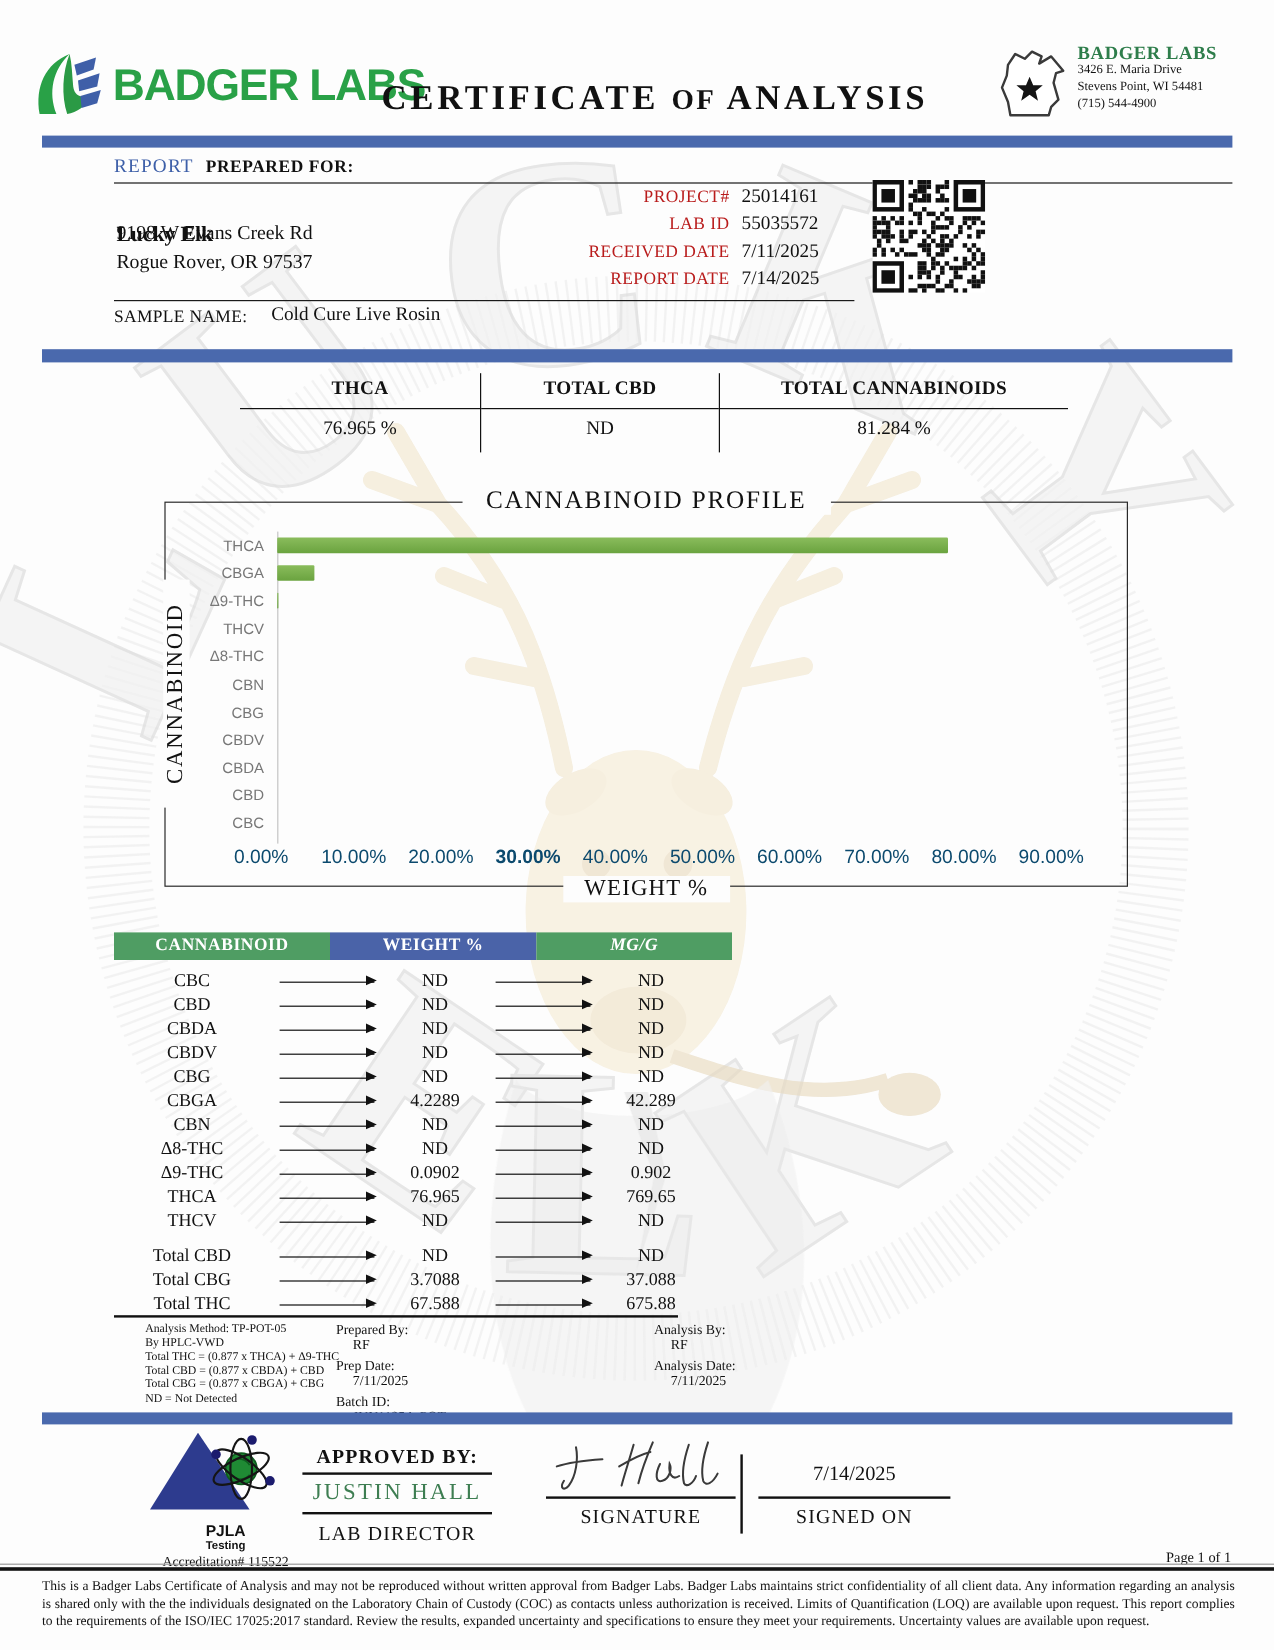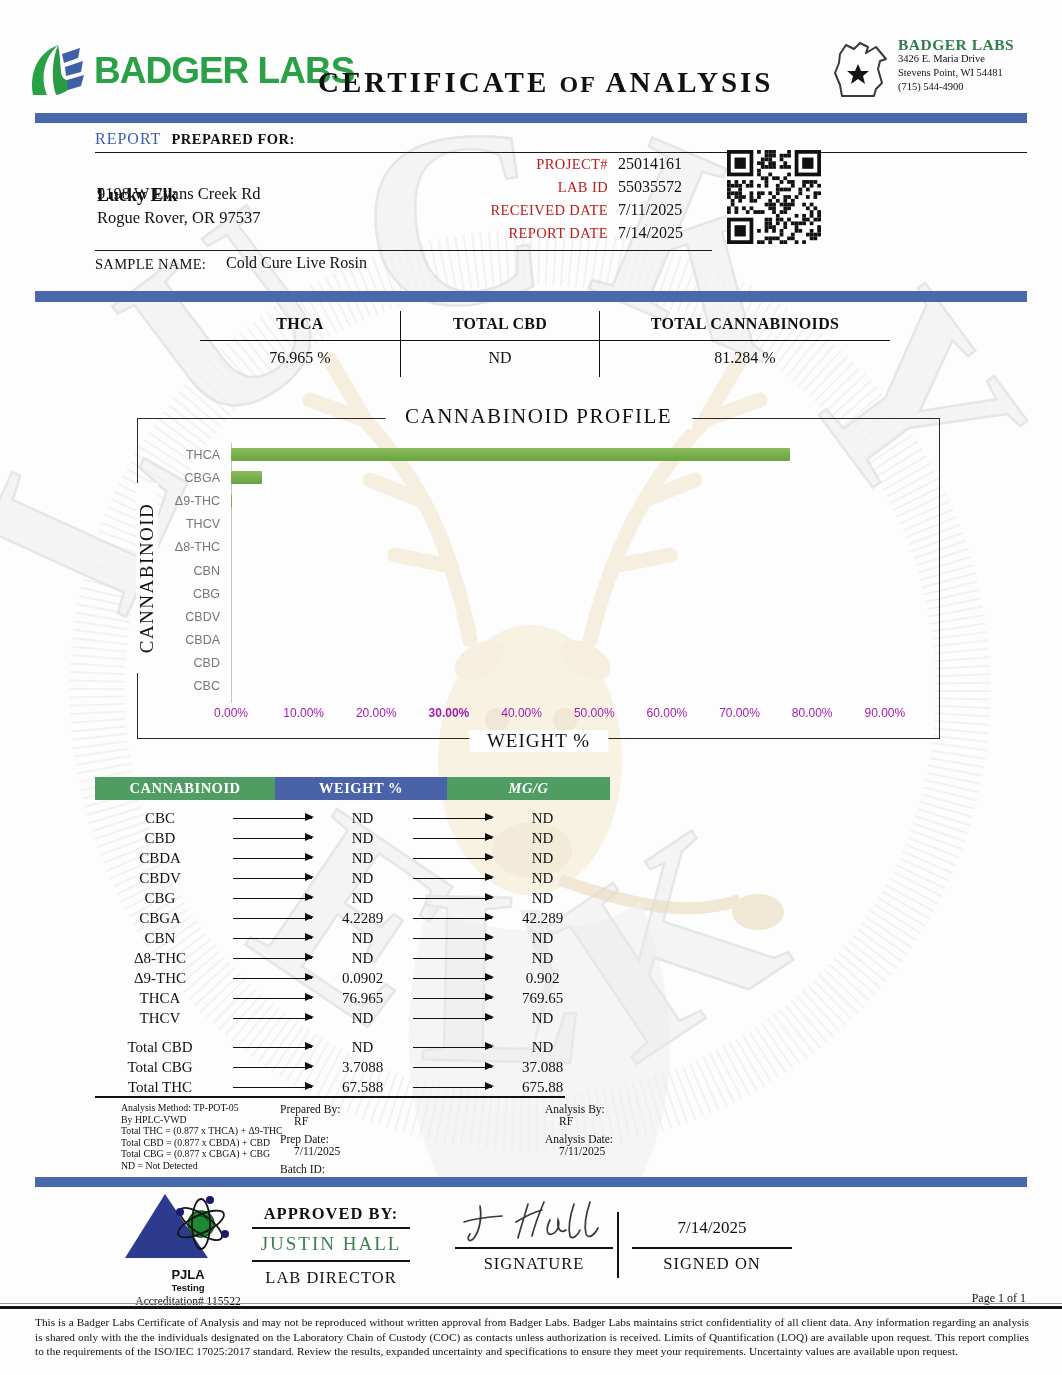--- a/index.html
+++ b/index.html
@@ -55,22 +55,22 @@
   .chart-xlabel{position:absolute;left:50%;transform:translateX(-50%);bottom:-14px;background:#fdfdfd;
                 padding:0 18px;font-size:19px;letter-spacing:1px;white-space:nowrap;}
   .chart-ylabel{position:absolute;left:-86px;top:50%;transform:rotate(-90deg);width:190px;text-align:center;
                 background:#fdfdfd;font-size:19px;letter-spacing:1.5px;margin-top:-12px;}
   #chart-rows{position:absolute;left:0;top:24px;width:100%;}
   .c-row{display:flex;align-items:center;height:23.2px;}
   .c-cat{width:82px;text-align:right;padding-right:11px;font-family:"Liberation Sans",sans-serif;
          font-size:12.5px;color:#777;}
   .c-bar{height:13px;background:linear-gradient(#8abc5c,#6aa33f);border-radius:1px;}
   .c-axis{position:absolute;left:93px;top:24px;height:260px;border-left:1px solid #c4c4c4;}
-  .c-tick{position:absolute;top:287px;width:72px;text-align:center;font-family:"Liberation Sans",sans-serif;
-          font-size:12px;color:#a21caf;}
+  .c-tick{position:absolute;top:287px;width:72px;text-align:left;font-family:"Liberation Sans",sans-serif;
+          font-size:16px;color:#0c4a6e;}
 
   
   .thead{left:95px;top:777px;width:515px;display:flex;height:23px;}
   .th{color:#fff;font-weight:bold;font-size:14.5px;letter-spacing:0.5px;display:flex;
       align-items:center;justify-content:center;}
   .th:nth-child(1){width:180px;}
   .th:nth-child(2){width:172px;}
   .th:nth-child(3){width:163px;font-style:italic;}
   .ttable{left:95px;top:808px;width:515px;}
   .t-row{display:grid;grid-template-columns:130px 95px 85px 95px 85px;height:20px;align-items:center;}

